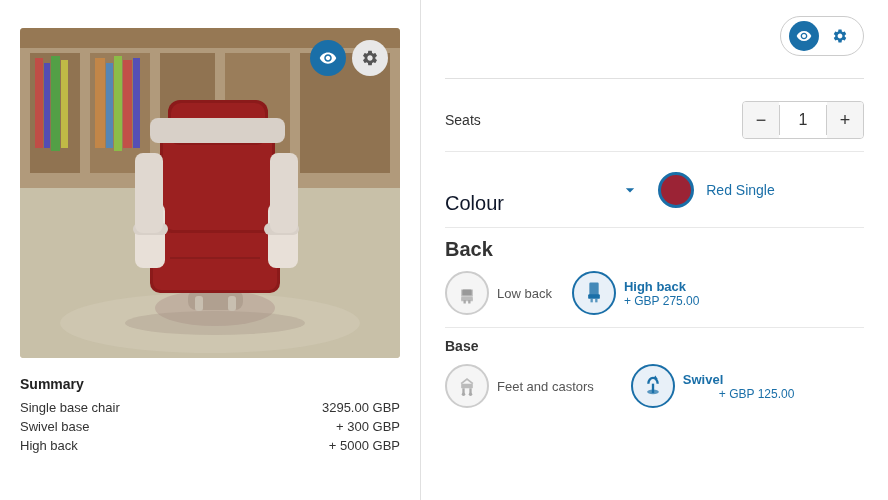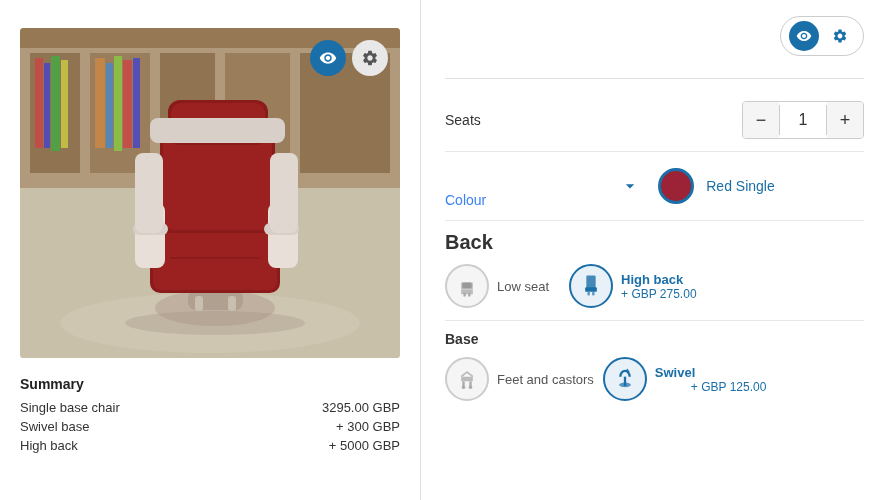--- a/index.html
+++ b/index.html
@@ -199,22 +199,22 @@
 
     
     .colour-row {
       display: flex;
       align-items: center;
       padding: 12px 0;
       border-bottom: 1px solid #e8e8e8;
     }
 
     .colour-label {
-      font-size: 14px;
-      color: #3b82f6;
+      font-size: 20px;
+      color: #0f172a;
       width: 80px;
       font-weight: 500;
       margin-top: 28px;
     }
 
     .colour-content {
       flex: 1;
       display: flex;
       align-items: center;
       justify-content: center;
@@ -315,21 +315,21 @@
     .base-section-title {
       font-size: 14px;
       font-weight: 600;
       color: #333;
       margin: 10px 0 10px 0;
     }
 
     .base-options {
       display: flex;
       align-items: flex-end;
-      gap: 9px;
+      gap: 37px;
     }
 
     .base-option {
       display: flex;
       align-items: center;
       gap: 8px;
       cursor: pointer;
     }
 
     .base-option-icon {
@@ -518,21 +518,21 @@
       <div class="back-option-icon">
         <svg width="28" height="28" viewBox="0 0 24 24" fill="#888">
           <path d="M7 17h10v2H7zm0-8h10v6H7z" opacity="0.5"></path>
           <rect x="8" y="9" width="8" height="5" rx="1" fill="#999"></rect>
           <rect x="7" y="15" width="10" height="3" rx="1" fill="#bbb"></rect>
           <rect x="9" y="18" width="2" height="3" fill="#aaa"></rect>
           <rect x="13" y="18" width="2" height="3" fill="#aaa"></rect>
         </svg>
       </div>
       <div class="back-option-text">
-        <span class="back-option-name unselected">Low seat</span>
+        <span class="back-option-name unselected">Low back</span>
       </div>
     </div>
 
     <div class="back-option">
       <div class="back-option-icon selected">
         <svg width="28" height="28" viewBox="0 0 24 24" fill="#1a6fa8">
           <rect x="8" y="3" width="8" height="11" rx="1" fill="#1a6fa8" opacity="0.8"></rect>
           <rect x="7" y="13" width="10" height="4" rx="1" fill="#1a6fa8"></rect>
           <rect x="9" y="17" width="2" height="3" fill="#1a6fa8" opacity="0.7"></rect>
           <rect x="13" y="17" width="2" height="3" fill="#1a6fa8" opacity="0.7"></rect>

